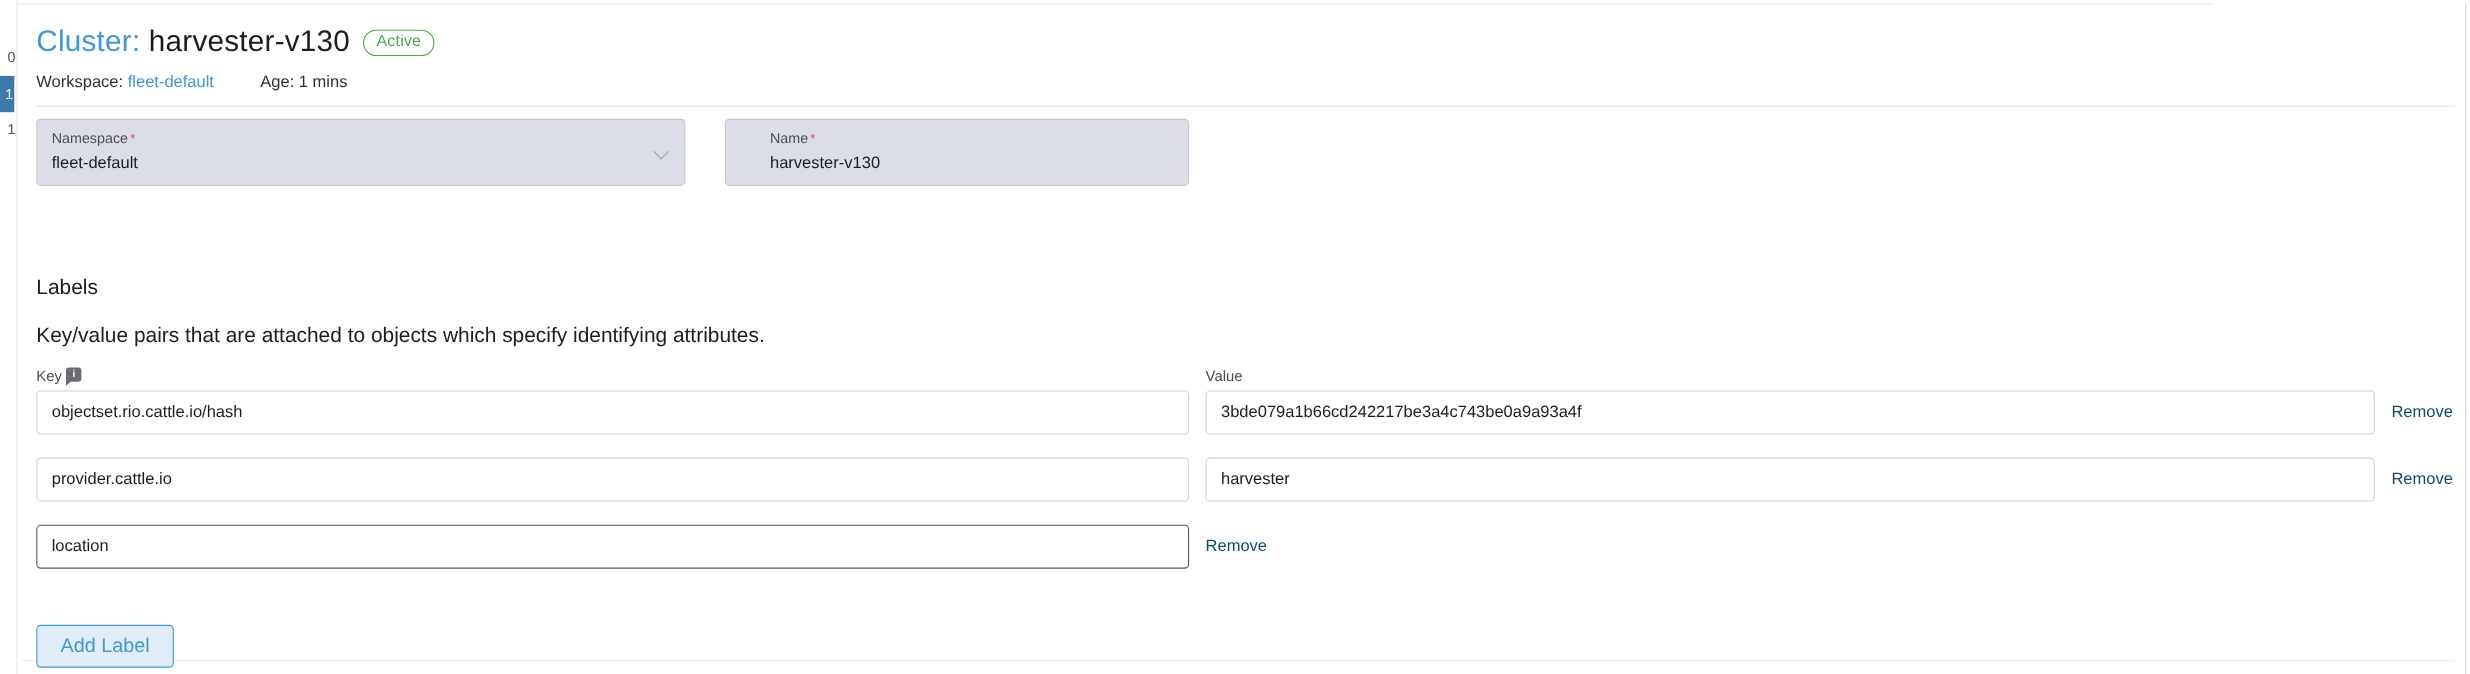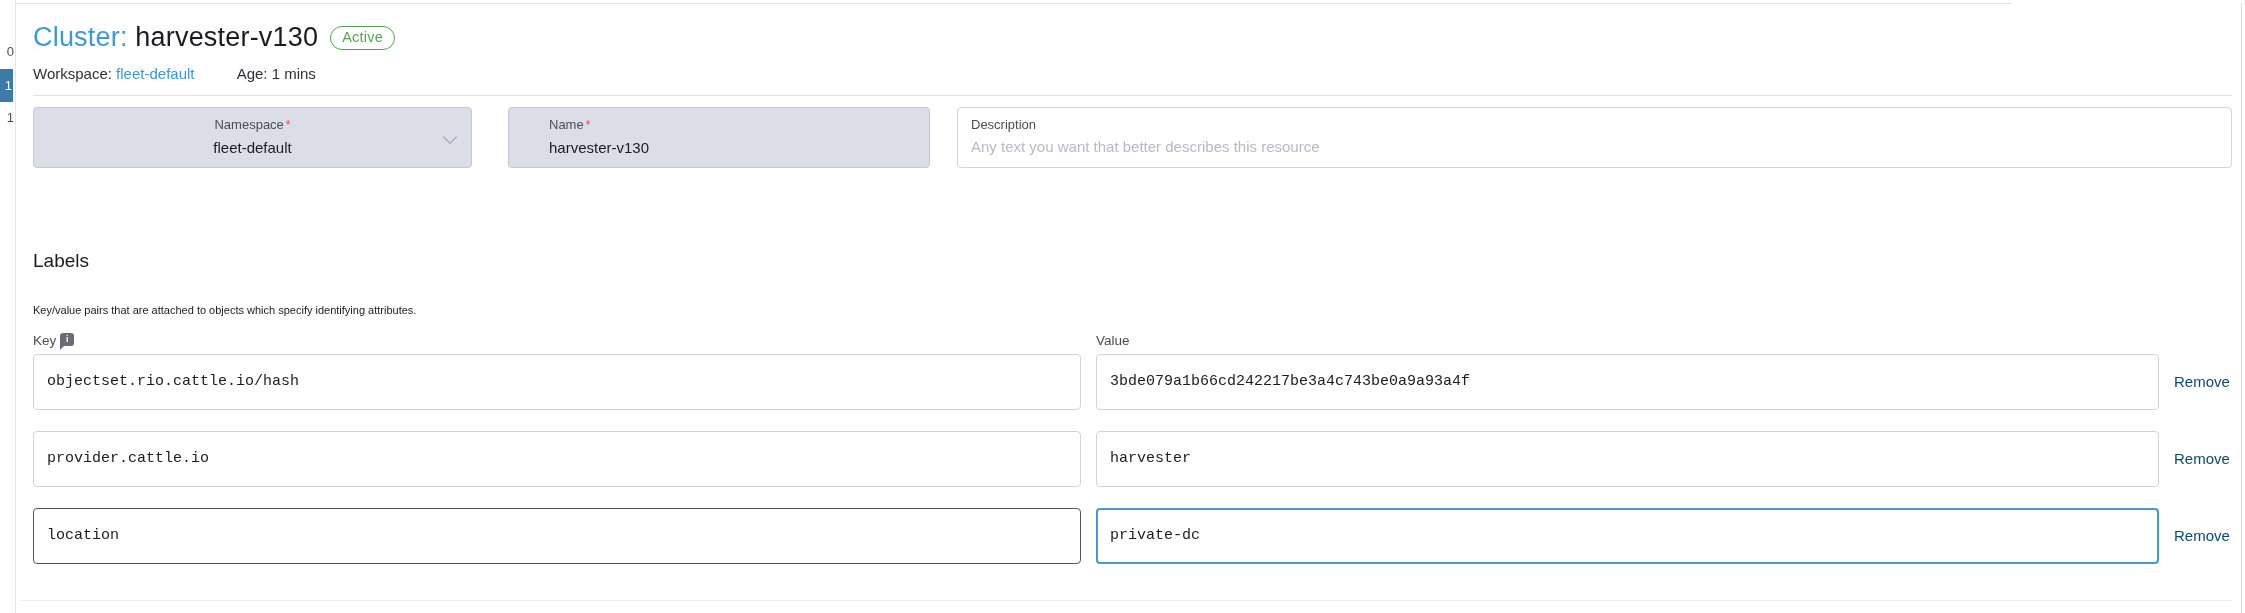--- a/index.html
+++ b/index.html
@@ -37,52 +37,52 @@
   .meta a { color:#3d98d3; text-decoration:none; }
   .meta .age-label { margin-left:38px; }
 
   .divider { margin-top:13px; border:none; border-top:1px solid #dfe1e8; }
 
   
   .form-row { display:flex; margin-top:11px; }
   .field { position:relative; height:61px; border-radius:4px; padding:9px 13px; }
   .field.disabled { background:#dcdee7; border:1px solid #c5c8d4; }
   .field.white { background:#fff; border:1px solid #d2d4de; }
-  .f-namespace { width:439px; margin-right:36px;text-align:center; }
+  .f-namespace { width:590px; margin-right:36px; }
   .f-name { width:422px; margin-right:27px;padding-left:40px; }
   .f-desc { flex:1; }
   .flabel { font-size:13px; color:#4c4c55; }
   .req { color:#f64747; margin-left:2px; font-size:12px; }
   .fvalue { font-size:15px; color:#1b1c21; margin-top:7px; }
   .chev { position:absolute; right:16px; top:24px; width:10px; height:10px;
           border-right:1.5px solid #9ba0ad; border-bottom:1.5px solid #9ba0ad;
           transform:rotate(45deg); }
   .f-desc input { display:block; width:100%; margin-top:6px; border:none; outline:none;
                   background:transparent; font-size:15px; color:#1b1c21;
                   font-family:"Liberation Sans", sans-serif; }
   .f-desc input::placeholder { color:#b8bac6; opacity:1; }
 
   
   h2 { margin-top:82px; font-size:19px; font-weight:400; color:#1b1c21; }
-  .section-sub { margin-top:32px; font-size:11px; color:#1b1c21; }
+  .section-sub { margin-top:22px; font-size:19px; color:#1b1c21; }
 
   .lgrid { display:grid; grid-template-columns:1048px 1063px 1fr; column-gap:15px; align-items:center; }
   .lheaders { margin-top:17px; font-size:13.5px; color:#4c4c55; }
   .hcell { display:flex; align-items:flex-start; }
   .info-icon { display:inline-block; position:relative; width:14px; height:13px; margin-left:4px;
                background:#6b6b75; border-radius:3px; color:#fff; font-size:9px; font-weight:bold;
                text-align:center; line-height:13px; font-style:normal; }
   .info-icon::after { content:""; position:absolute; left:0; bottom:-4px;
                       border:3px solid transparent; border-top-color:#6b6b75; border-left-color:#6b6b75; }
 
   .lrow { margin-top:0; margin-bottom:21px; }
   .lrows { margin-top:6px; }
-  .lrow input { width:100%; height:56px; border:1px solid #d0d3dc; border-radius:4px;
+  .lrow input { width:100%; height:40px; border:1px solid #d0d3dc; border-radius:4px;
                 padding:0 13px; font-size:15px; color:#1b1c21; outline:none; background:#fff;
-                font-family:Liberation Mono, monospace; }
+                font-family:Liberation Sans, sans-serif; }
   .lrow.focused input.key-input { border-color:#54545e; }
   .lrow.focused input.val-input { border:2px solid #4a96d2; padding:0 12px; }
   .remove-link { font-size:15px; color:#0c4a6e; text-decoration:none; justify-self:start; }
 
   .add-btn { margin-top:30px; height:39px; padding:0 21px; font-size:18px;
              font-family:"Liberation Sans", sans-serif;
              color:#3d98d3; background:#e1eefa; border:1px solid #3d98d3; border-radius:4px;
              cursor:pointer; }
 </style>
 </head>
@@ -121,24 +121,20 @@
         <div class="flabel"><span>Namespace</span><span class="req">*</span></div>
         <div class="fvalue">fleet-default</div>
         <span class="chev"></span>
       </div>
 
       <div class="field disabled f-name">
         <div class="flabel"><span>Name</span><span class="req">*</span></div>
         <div class="fvalue">harvester-v130</div>
       </div>
 
-      <div class="field white f-desc">
-        <div class="flabel">Description</div>
-        <input type="text" placeholder="Any text you want that better describes this resource" style="">
-      </div>
 
     </div>
 
     <h2>Labels</h2>
     <p class="section-sub">Key/value pairs that are attached to objects which specify identifying attributes.</p>
 
     <div class="lgrid lheaders">
       <div class="hcell">
         <span>Key</span>
         <i class="info-icon">i</i>
@@ -158,21 +154,20 @@
       </div>
 
       <div class="lgrid lrow">
         <input class="key-input" type="text" value="provider.cattle.io" style="">
         <input class="val-input" type="text" value="harvester" style="">
         <a href="#" class="remove-link">Remove</a>
       </div>
 
       <div class="lgrid lrow focused">
         <input class="key-input" type="text" value="location" style="">
-        <input class="val-input" type="text" value="private-dc" style="">
         <a href="#" class="remove-link">Remove</a>
       </div>
 
     </div>
 
     <button class="add-btn">Add Label</button>
 
   </main>
 </div>
 

